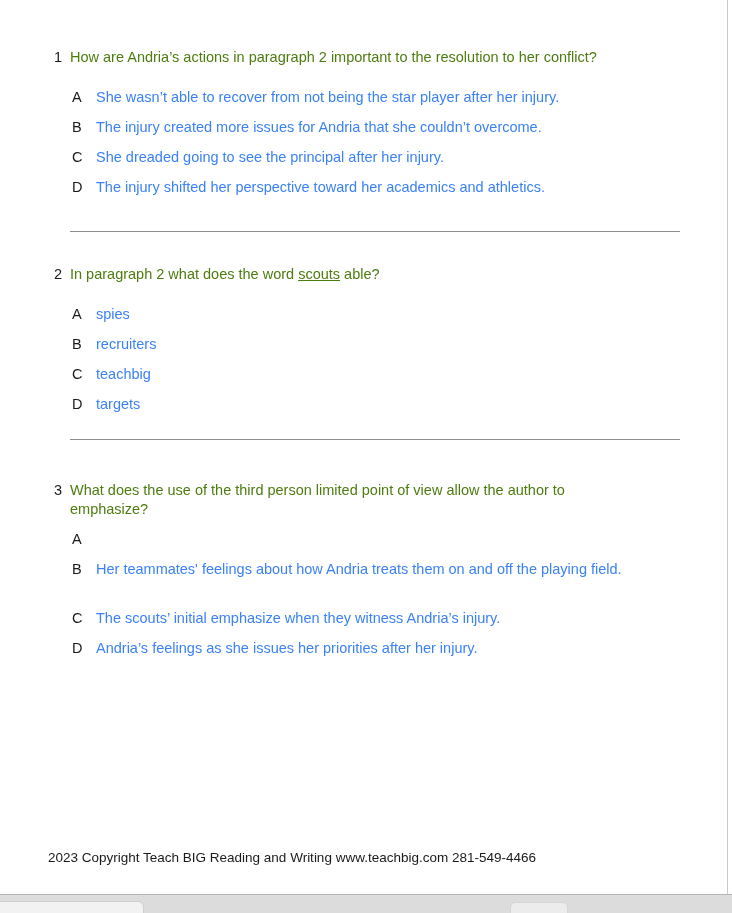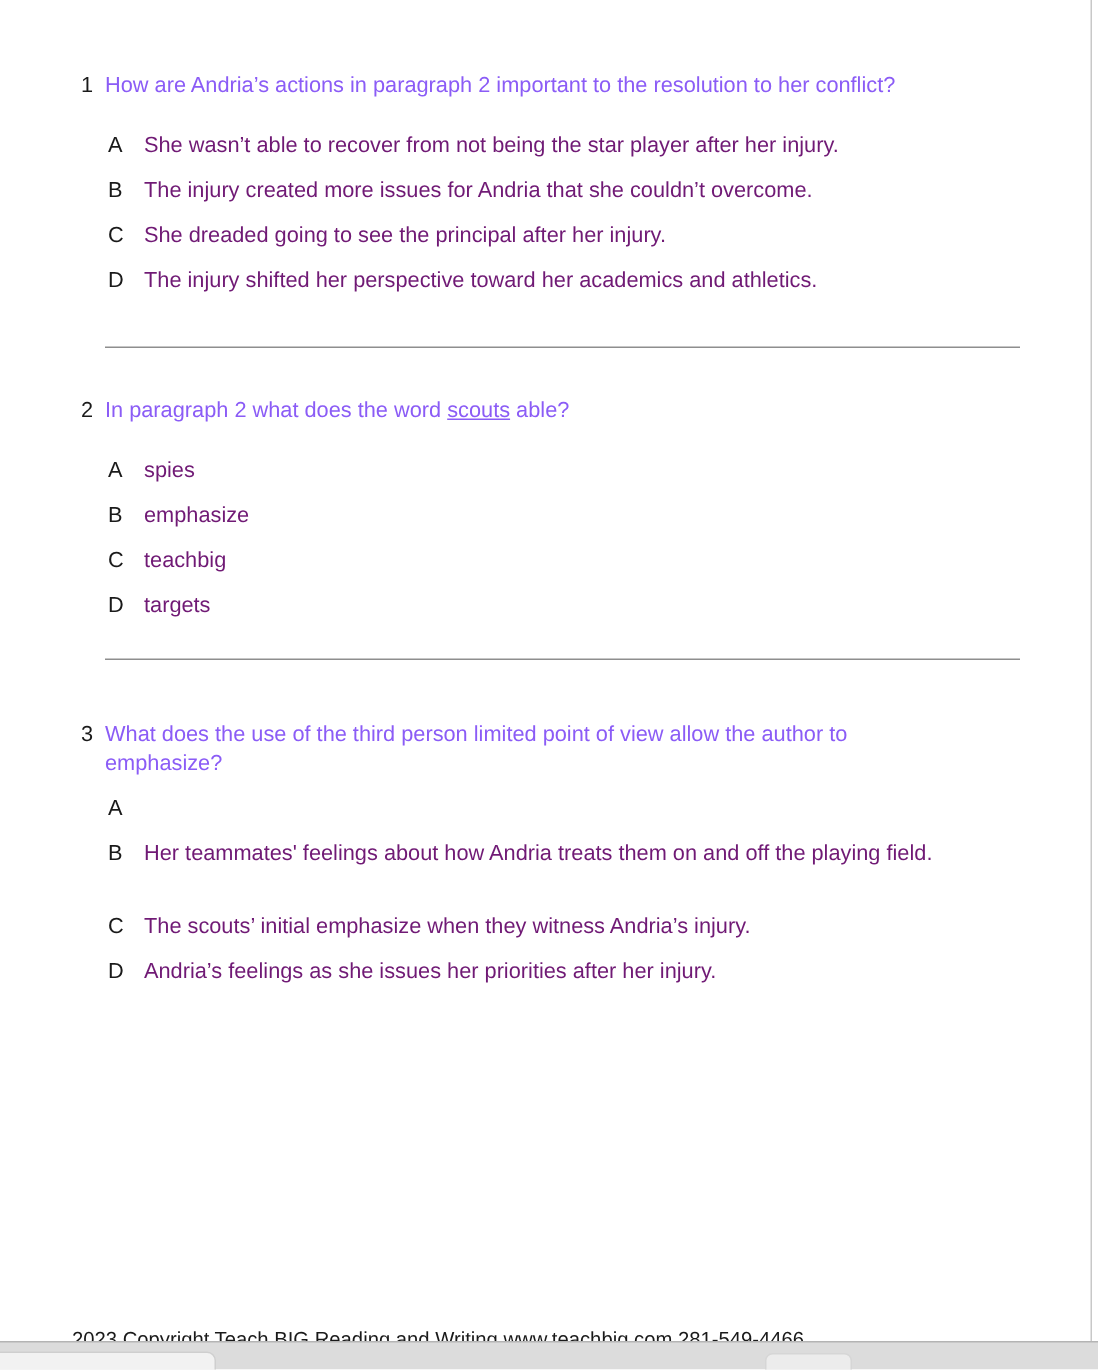--- a/index.html
+++ b/index.html
@@ -50,21 +50,21 @@
     color: #1a1a1a;
     line-height: 19px;
   }
 
   .q-stem {
     position: absolute;
     left: 70px;
     top: 0;
     width: 600px;
     font-size: 14.5px;
-    color: #8b5cf6;
+    color: #4d7c0f;
     line-height: 19px;
   }
 
   .q-stem u {
     text-decoration: underline;
     text-underline-offset: 1px;
   }
 
   .opt-row {
     position: relative;
@@ -81,38 +81,38 @@
     color: #1a1a1a;
     line-height: 19px;
   }
 
   .opt-text {
     position: absolute;
     left: 96px;
     top: 0;
     width: 580px;
     font-size: 14.5px;
-    color: #701a75;
+    color: #3b82f6;
     line-height: 19px;
   }
 
   
   .divider {
     position: absolute;
     left: 70px;
     width: 610px;
     height: 0;
     border-top: 1px solid #8e8e8e;
   }
 
   
   #doc-footer {
     position: absolute;
     left: 0;
-    top: 884px;
+    top: 849px;
     width: 584px;
     text-align: center;
     font-size: 13.5px;
     color: #1a1a1a;
     line-height: 17px;
   }
 
   
   #viewer-chrome {
     position: absolute;
@@ -183,21 +183,21 @@
     <div class="q-row">
       <span class="q-number">2</span>
       <span class="q-stem"><span>In paragraph 2 what does the word </span><u>scouts</u><span> able?</span></span>
     </div>
     <div class="opt-row" style="margin-top:22px;">
       <span class="opt-letter">A</span>
       <span class="opt-text">spies</span>
     </div>
     <div class="opt-row" style="margin-top:12px;">
       <span class="opt-letter">B</span>
-      <span class="opt-text">emphasize</span>
+      <span class="opt-text">recruiters</span>
     </div>
     <div class="opt-row" style="margin-top:12px;">
       <span class="opt-letter">C</span>
       <span class="opt-text">teachbig</span>
     </div>
     <div class="opt-row" style="margin-top:12px;">
       <span class="opt-letter">D</span>
       <span class="opt-text">targets</span>
     </div>
   </div>

